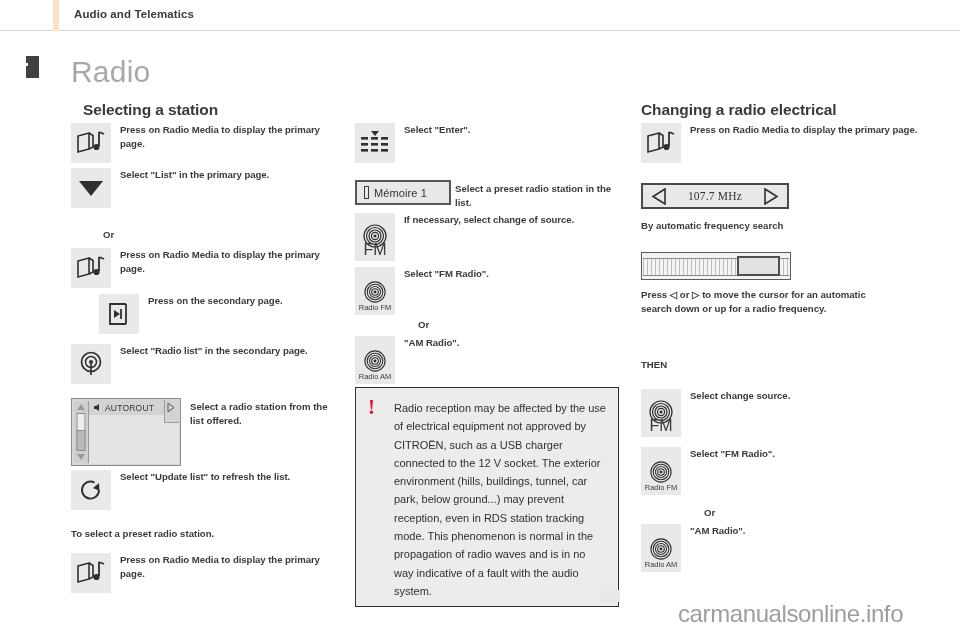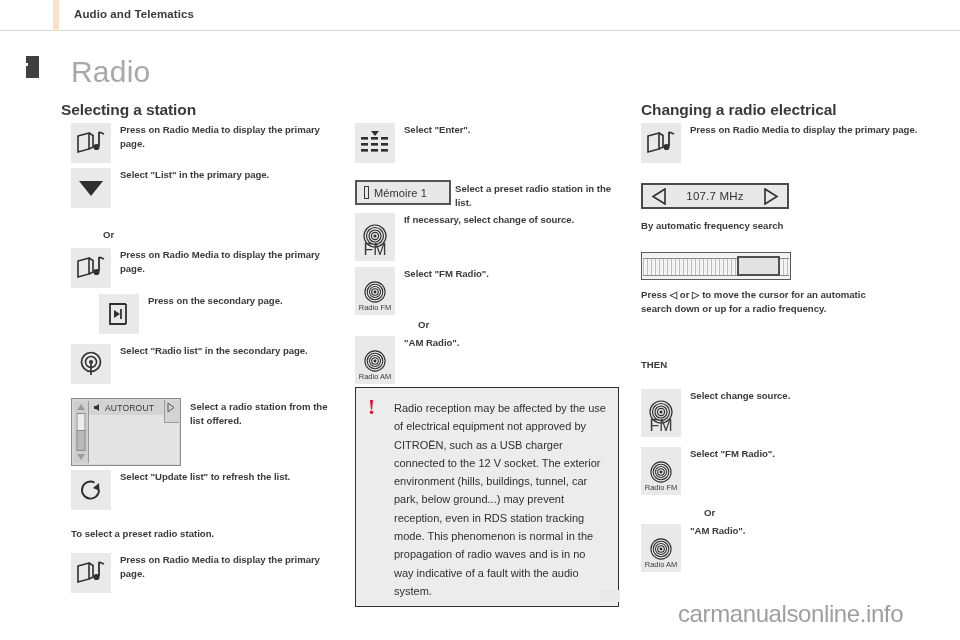--- a/index.html
+++ b/index.html
@@ -65,21 +65,21 @@
     font-weight: normal;
     letter-spacing: .2px;
   }
   .sec-title {
     position: absolute;
     font-size: 15.5px;
     font-weight: bold;
     color: #3a3a3a;
     letter-spacing: -.1px;
   }
-  .sec-title.left  { left: 61px;  top: 101px; text-align: right; }
+  .sec-title.left  { left: 83px;  top: 101px; text-align: right; }
   .sec-title.right { left: 641px; top: 101px; }
 
   
   .step {
     position: absolute;
     display: flex;
     align-items: flex-start;
   }
   .icon-box {
     width: 40px;
@@ -234,20 +234,21 @@
     position: absolute;
     left: 641px; top: 183px;
     width: 148px; height: 26px;
     background: #e8e8e8;
     border: 2px solid #4a4a4a;
     box-sizing: border-box;
     display: flex;
     align-items: center;
     justify-content: space-between;
     padding: 0 8px;
+    font-family: Liberation Serif, serif;
   }
   .freq-arrow {
     width: 16px; height: 17px;
     position: relative;
     flex: 0 0 16px;
   }
   .freq-arrow svg { display: block; }
   .freq-val {
     font-size: 11.5px;
     color: #333;

